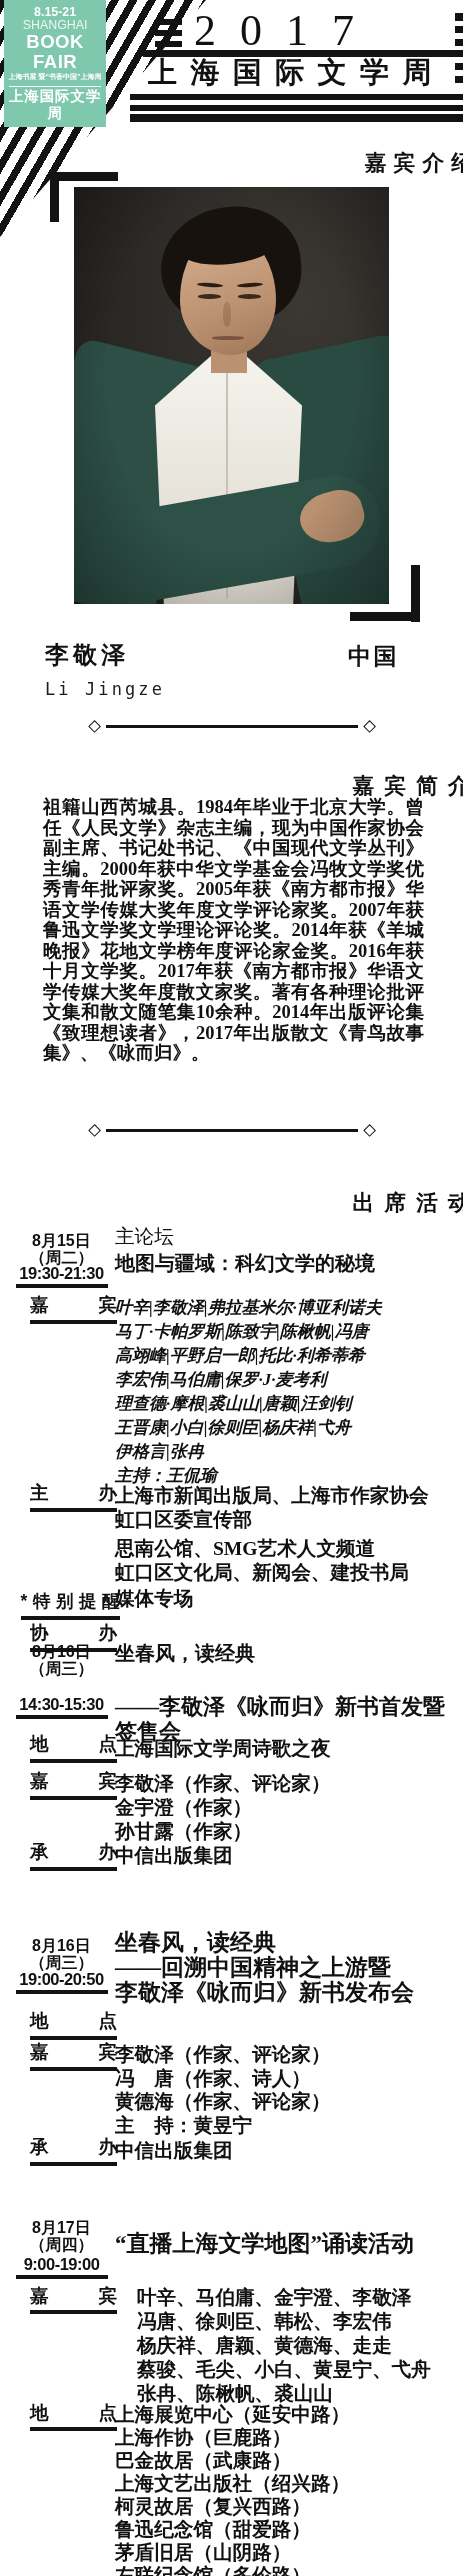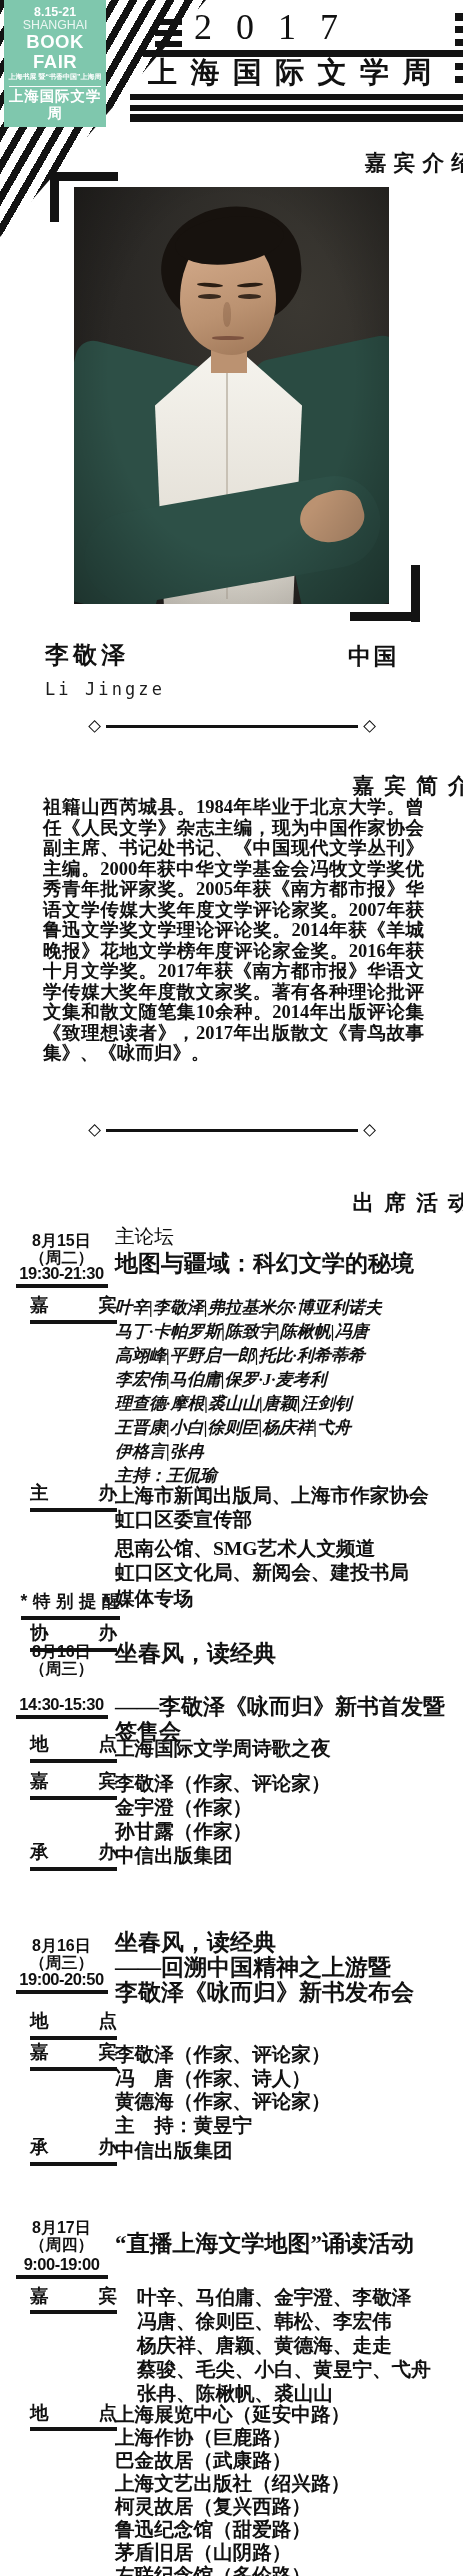--- a/index.html
+++ b/index.html
@@ -22,21 +22,21 @@
         color:#fff;text-align:center;overflow:hidden;}
   .logo-line1{margin-top:6.2px;font-size:12.4px;font-weight:bold;line-height:1.05;}
   .logo-line1 .lt{font-weight:400;opacity:.85;}
   .logo-bookfair{font-size:18.5px;font-weight:800;letter-spacing:0.5px;line-height:1.05;}
   .logo-sub{font-size:7px;font-weight:bold;margin-top:1px;letter-spacing:0;}
   .logo-rule{height:1px;background:rgba(255,255,255,.95);margin:3.6px 5.2px 1.5px;}
   .logo-week{font-size:14.4px;letter-spacing:1px;font-weight:600;line-height:1.15;}
   .logo-en{font-size:13px;line-height:1.05;margin-top:3.6px;font-weight:600;}
 
   
-  .year{position:absolute;top:9.3px;left:194px;font-size:36px;letter-spacing:24px;
+  .year{position:absolute;top:9.3px;left:194px;font-size:44px;letter-spacing:24px;
         font-weight:500;white-space:nowrap;line-height:1;font-family:Liberation Serif, serif;}
   .title-cn{position:absolute;top:58px;left:148px;font-size:29px;font-weight:600;
         letter-spacing:13.4px;white-space:nowrap;line-height:1;}
   .section-head{position:absolute;left:16px;width:100%;text-align:right;
         font-size:21.6px;font-weight:bold;line-height:1;margin-top:28px;}
 
   
   .photo{position:absolute;left:74px;top:187px;width:315px;height:417px;overflow:hidden;
      background:radial-gradient(ellipse at 72% 28%, #3b3832 0%, var(--photo-bg) 55%, #201e1c 100%);}
   .photo > div{position:absolute;}
@@ -89,21 +89,21 @@
      font-family:"Liberation Sans","DejaVu Sans",sans-serif;font-size:16px;font-weight:bold;line-height:1.1;}
   .tline{position:absolute;left:15.5px;width:92px;text-align:center;
      font-family:"Liberation Sans","DejaVu Sans",sans-serif;font-size:16.5px;font-weight:bold;
      letter-spacing:-0.5px;border-bottom:4.1px solid #131313;padding-bottom:2.6px;line-height:1;}
   .lbl{position:absolute;left:30px;width:87px;
      font-family:"Liberation Sans","DejaVu Sans",sans-serif;font-size:18.5px;font-weight:bold;
      text-align:justify;text-align-last:justify;border-bottom:4.1px solid #131313;padding-bottom:5.2px;line-height:1;}
   .lbl-sm{left:20.6px;width:99px;font-size:17.5px;}
   .cnt{position:absolute;left:115px;width:335px;font-size:19.6px;line-height:24px;font-weight:600;}
   .cat{font-size:19.6px;font-weight:normal;}
-  .etitle{font-size:23px;font-weight:bold;line-height:25px;}
+  .etitle{font-size:20px;font-weight:bold;line-height:25px;}
 </style>
 </head>
 <body>
 
 <div class="page">
 
   <div class="stripes-top"></div>
 
   <div class="logo sans">
     <div class="logo-line1">

